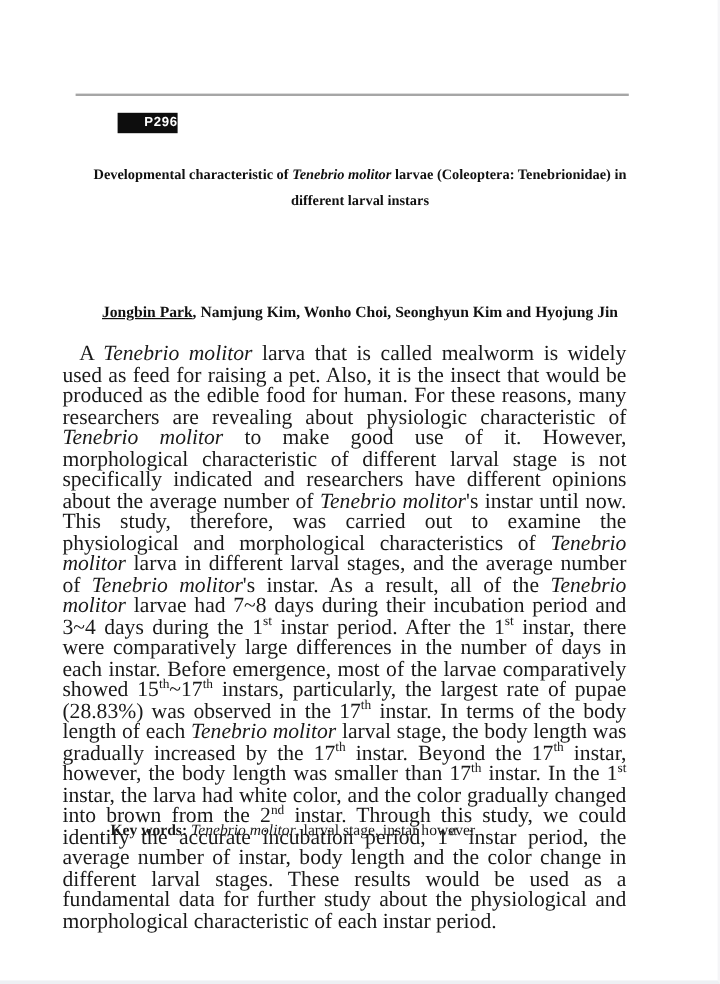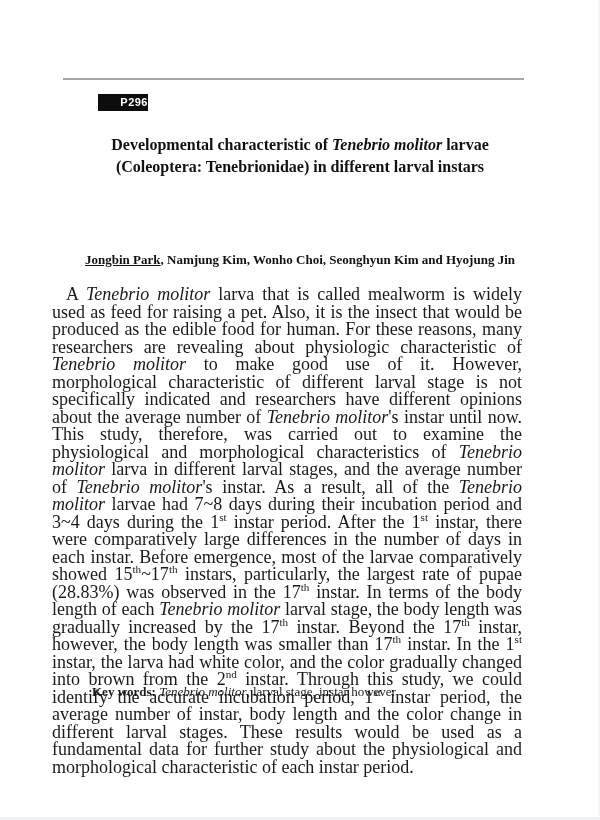--- a/index.html
+++ b/index.html
@@ -43,21 +43,21 @@
     text-align: right;
     line-height: 17px;
     letter-spacing: 0.5px;
     margin-left: 25px;
   }
   .title {
     position: absolute;
     top: 134px; left: 70px;
     width: 460px;
     text-align: center;
-    font-size: 16px;
+    font-size: 12px;
     font-weight: bold;
     line-height: 22px;
     color: #111111;
   }
   .authors {
     position: absolute;
     top: 208px; left: 40px;
     width: 520px;
     text-align: center;
     font-size: 13px;

